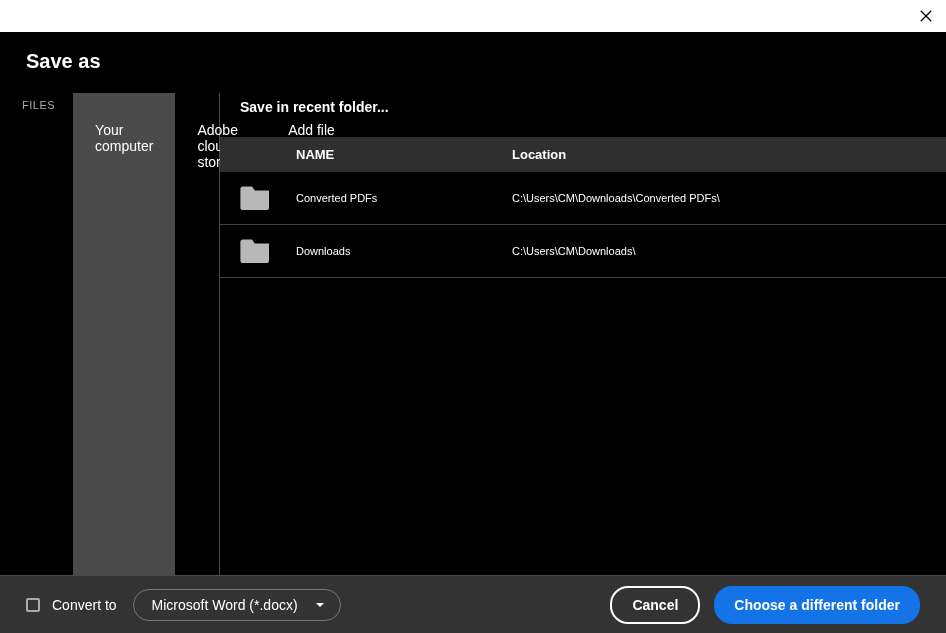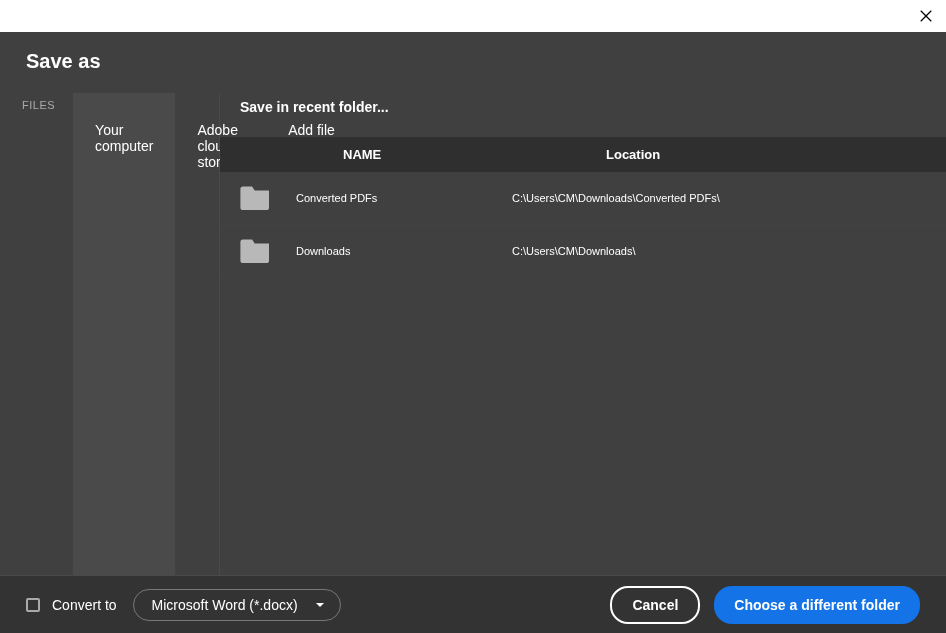--- a/index.html
+++ b/index.html
@@ -21,21 +21,21 @@
     .close-btn {
       width: 20px;
       height: 20px;
       display: flex;
       align-items: center;
       justify-content: center;
       cursor: pointer;
       color: #000;
     }
     .dialog {
-      background: #404040;
+      background: #000000;
       height: 601px;
       display: flex;
       flex-direction: column;
       color: #fff;
     }
     .header {
       padding: 18px 26px 20px 26px;
     }
     .title {
       font-size: 20px;
@@ -79,21 +79,20 @@
       color: #fff;
       padding: 6px 20px 22px 20px;
     }
     .table-header {
       display: flex;
       padding: 10px 20px 10px 20px;
       background: #2f2f2f;
       font-size: 13px;
       font-weight: 700;
       color: #fff;
-      gap: 47px;
     }
     .col-icon {
       width: 56px;
       flex-shrink: 0;
     }
     .col-name {
       width: 216px;
       flex-shrink: 0;
     }
     .col-location {

